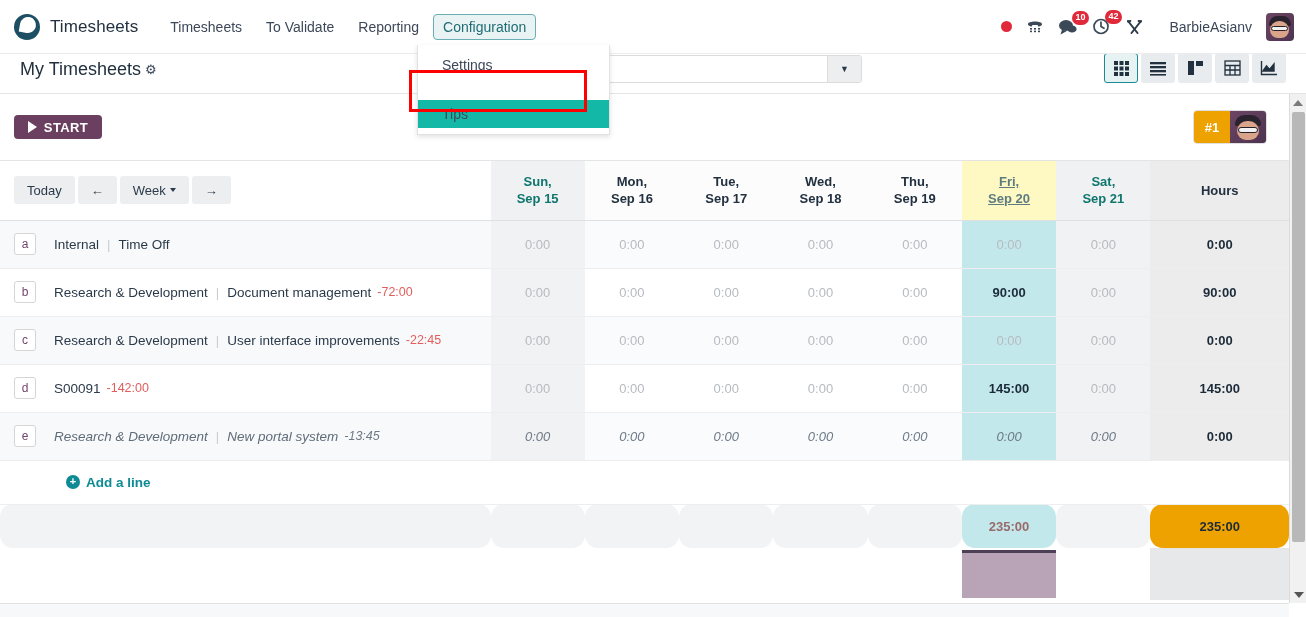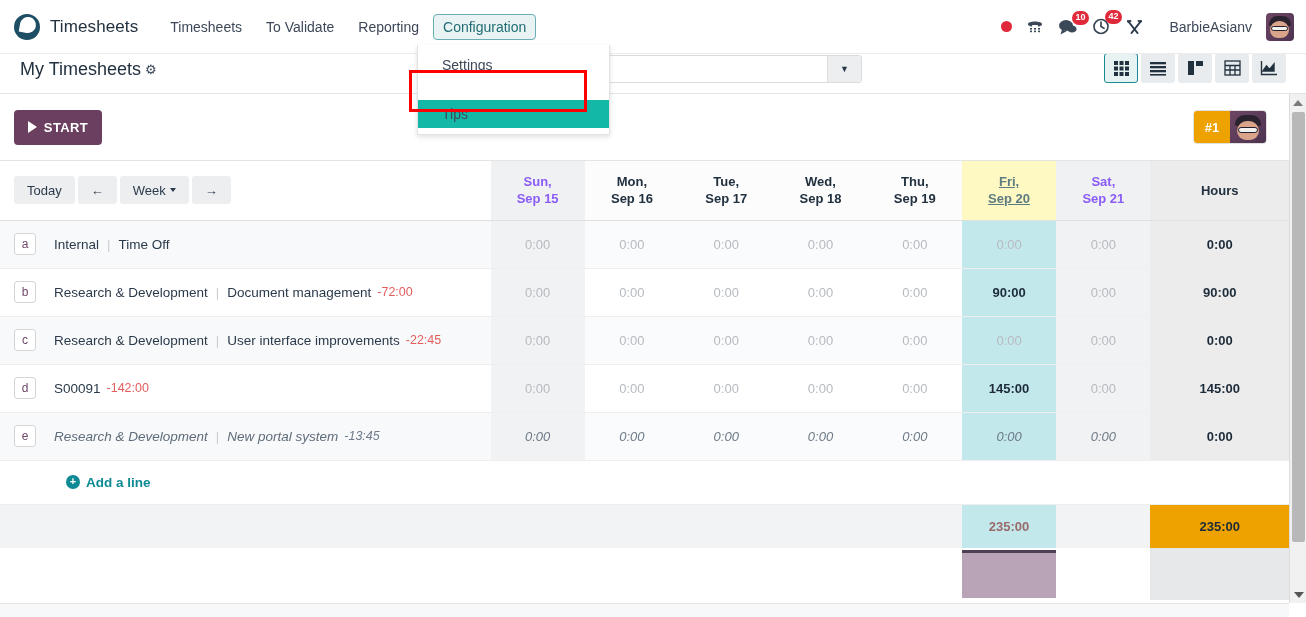--- a/index.html
+++ b/index.html
@@ -116,21 +116,21 @@
     border: 3px solid #ff0000; z-index: 45; pointer-events: none;
   }
 
   
   .timerbar {
     position: absolute; top: 94px; left: 0; width: 1289px; height: 67px;
     background: #ffffff; display: flex; align-items: center;
     border-bottom: 1px solid #e4e4e4;
   }
   .start-btn {
-    margin-left: 14px; width: 88px; height: 35px; background: #6b3f5f;
+    margin-left: 14px; width: 88px; height: 24px; background: #6b3f5f;
     color: #ffffff; border-radius: 4px; display: flex; align-items: center;
     justify-content: center; gap: 7px; font-size: 13px; font-weight: bold;
     cursor: pointer; letter-spacing: .4px;
   }
   .play-tri {
     width: 0; height: 0; border-left: 9px solid #ffffff;
     border-top: 6px solid transparent; border-bottom: 6px solid transparent;
   }
   .timer-hint { margin-left: 18px; font-size: 14px; color: #4a5765; line-height: 20px; }
   .timer-hint b { color: #222c38; }
@@ -165,21 +165,21 @@
   .gbtn {
     background: #eceef0; border-radius: 3px; height: 28px; padding: 0 13px;
     display: inline-flex; align-items: center; justify-content: center;
     font-size: 13px; color: #2b3a4a; cursor: pointer; font-weight: normal;
     gap: 4px;
   }
   .caret { border-top: 4px solid #2b3a4a; border-left: 3.5px solid transparent; border-right: 3.5px solid transparent; }
 
   th.daycol, td.daycol { width: 94px; text-align: center; }
   th.daycol { font-size: 13px; font-weight: bold; line-height: 17px; color: #22313f; background: #fcfcfd; }
-  th.daycol.weekend { color: #8b5cf6; background: #f0f1f2; }
+  th.daycol.weekend { color: #0f766e; background: #f0f1f2; }
   th.daycol.today { background: #fef9c3; color: #5d7b80; text-decoration: underline; }
   th.hourscol { width: 138px; background: #ececec; font-size: 13px; font-weight: bold; color: #22313f; text-align: center; }
 
   tr.datarow { height: 48px; }
   tr.datarow td { border-bottom: 1px solid #eeeeee; vertical-align: middle; }
   tr.datarow:nth-child(odd) .lbl-cell { background: #f8f9fa; }
   tr.datarow:nth-child(even) .lbl-cell { background: #ffffff; }
   .lbl-cell { padding-left: 14px !important; }
   .rowlabel { display: flex; align-items: center; gap: 0; }
   .key-badge {
@@ -204,21 +204,21 @@
   tr.addrow td { height: 44px; background: #ffffff; border-bottom: 1px solid #eeeeee; }
   .addline {
     padding-left: 66px; color: #0d8a94; font-size: 13.5px; font-weight: bold;
     display: flex; align-items: center; gap: 6px; cursor: pointer;
   }
   .plus-circ {
     width: 14px; height: 14px; border-radius: 50%; background: #0d8a94; color: #fff;
     font-size: 11px; line-height: 13px; text-align: center; font-weight: bold;
   }
 
-  tr.totalrow td { height: 44px; border-top: 1px solid #e4e4e4; background: #f2f3f4; }
+  tr.totalrow td { height: 44px; border-top: 1px solid #e4e4e4; background: #f2f3f4; border-radius: 13px; }
   tr.totalrow td.lbl-cell { background: #f2f3f4; }
   tr.totalrow td.daycol { background: #f2f3f4; }
   tr.totalrow td.daycol.today { background: #c3e8ec; color: #9a6a6a; font-weight: bold; font-size: 13px; }
   tr.totalrow td.hourscol { background: #eea200; color: #1c2b39; font-weight: bold; }
 
   tr.chartrow td { height: 52px; background: #ffffff; border: none; }
   tr.chartrow td.hourscol { background: #e7e8ea; }
   .bar {
     height: 48px; background: #b9a3b6; border-top: 3px solid #4c3f56; width: 94px;
   }

